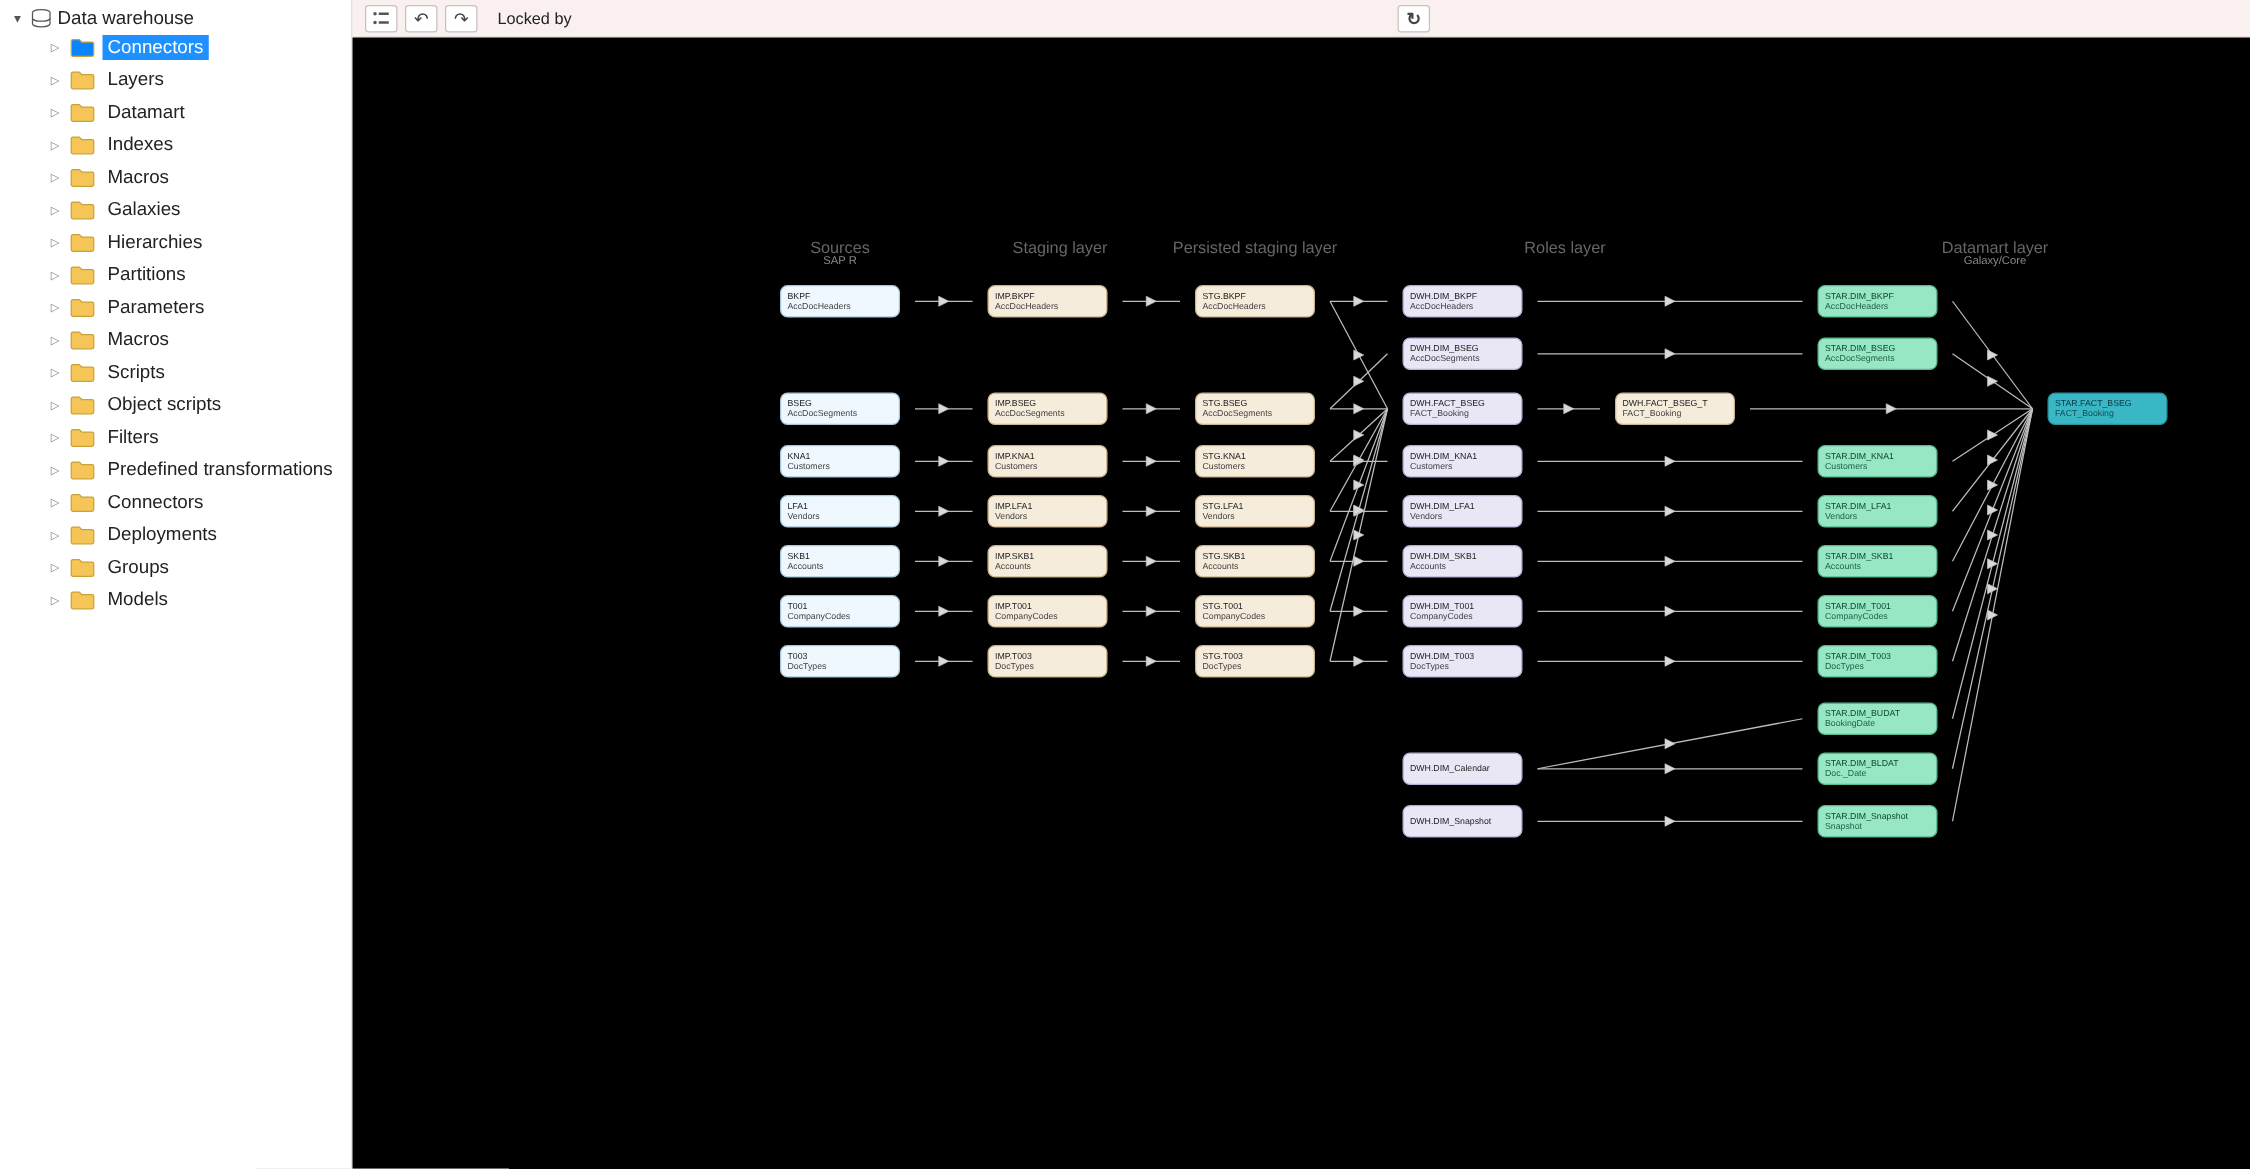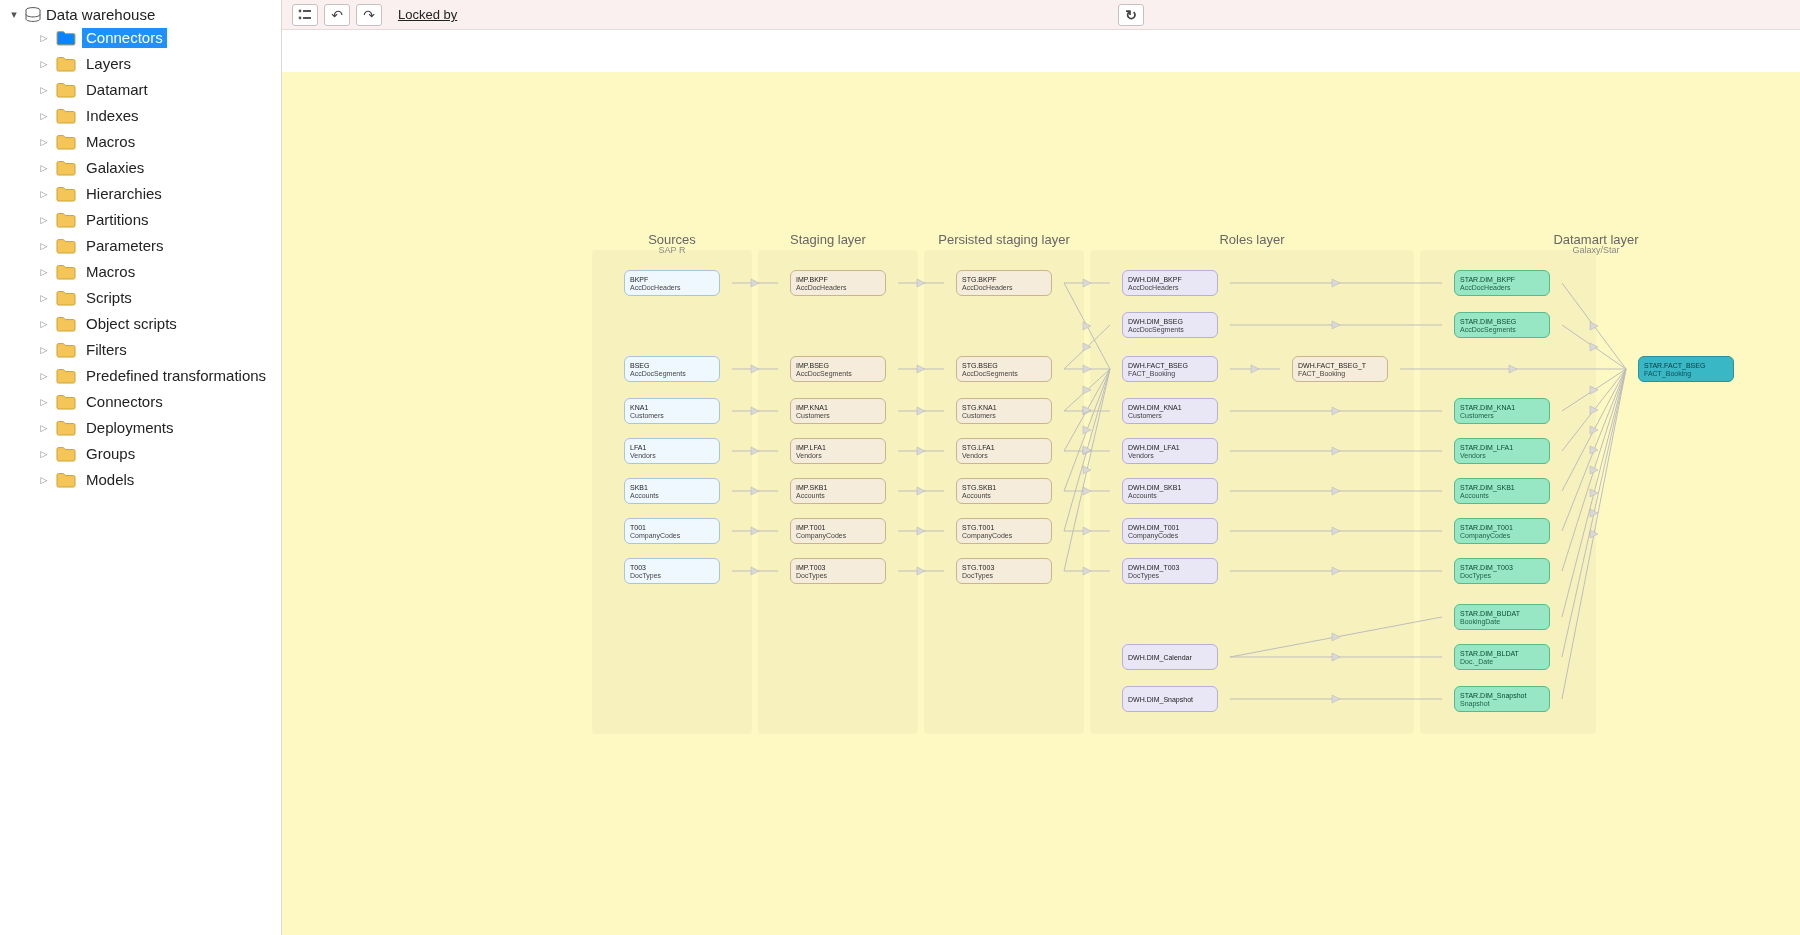--- a/index.html
+++ b/index.html
@@ -57,24 +57,24 @@
     font-size:13px;
   }
   .tbtn {
     width:26px;height:22px;
     border:1px solid #c9c0c2;
     background:#fff;
     border-radius:3px;
     display:flex;align-items:center;justify-content:center;
     font-size:14px;color:#444;
   }
-  .toolbar .locked { margin-left:10px;text-decoration:underline; }
+  .toolbar .locked { margin-left:10px; }
   .toolbar .spacer { flex:1; }
   .canvas {
-    flex:1; position:relative; background:#fef9c3; overflow:hidden;margin-top:42px;
+    flex:1; position:relative; background:#000000; overflow:hidden;
   }
   .diagram {
     position:absolute; left:310px; top:166px;
     width:1180px;
   }
   svg.wires {
     position:absolute; left:0; top:0;
     width:1180px; height:520px;
     pointer-events:none;
   }
@@ -320,24 +320,24 @@
       <div class="diagram">
 
         <div class="col-bg c0"></div>
         <div class="col-bg c1"></div>
         <div class="col-bg c2"></div>
         <div class="col-bg c3"></div>
         <div class="col-bg c4"></div>
 
         <div class="col-headers">
           <div class="col-header" style="left:0;width:160px"><span>Sources</span><span class="col-sub">SAP R</span></div>
-          <div class="col-header" style="left:156px;width:160px"><span>Staging layer</span></div>
+          <div class="col-header" style="left:176px;width:160px"><span>Staging layer</span></div>
           <div class="col-header" style="left:332px;width:160px"><span>Persisted staging layer</span></div>
           <div class="col-header" style="left:498px;width:324px"><span>Roles layer</span></div>
-          <div class="col-header" style="left:828px;width:352px"><span>Datamart layer</span><span class="col-sub">Galaxy/Star</span></div>
+          <div class="col-header" style="left:828px;width:352px"><span>Datamart layer</span><span class="col-sub">Galaxy/Core</span></div>
         </div>
 
         <svg class="wires" id="wires">
             <path d="M140 45 L186 45" stroke="#bdbdbd" stroke-width="1" fill="none"></path>
             <path d="M159 41 L167 45 L159 49 Z" fill="#d9d9d9" stroke="#bbb" stroke-width="0.6"></path>
             <path d="M306 45 L352 45" stroke="#bdbdbd" stroke-width="1" fill="none"></path>
             <path d="M325 41 L333 45 L325 49 Z" fill="#d9d9d9" stroke="#bbb" stroke-width="0.6"></path>
             <path d="M140 131 L186 131" stroke="#bdbdbd" stroke-width="1" fill="none"></path>
             <path d="M159 127 L167 131 L159 135 Z" fill="#d9d9d9" stroke="#bbb" stroke-width="0.6"></path>
             <path d="M306 131 L352 131" stroke="#bdbdbd" stroke-width="1" fill="none"></path>

